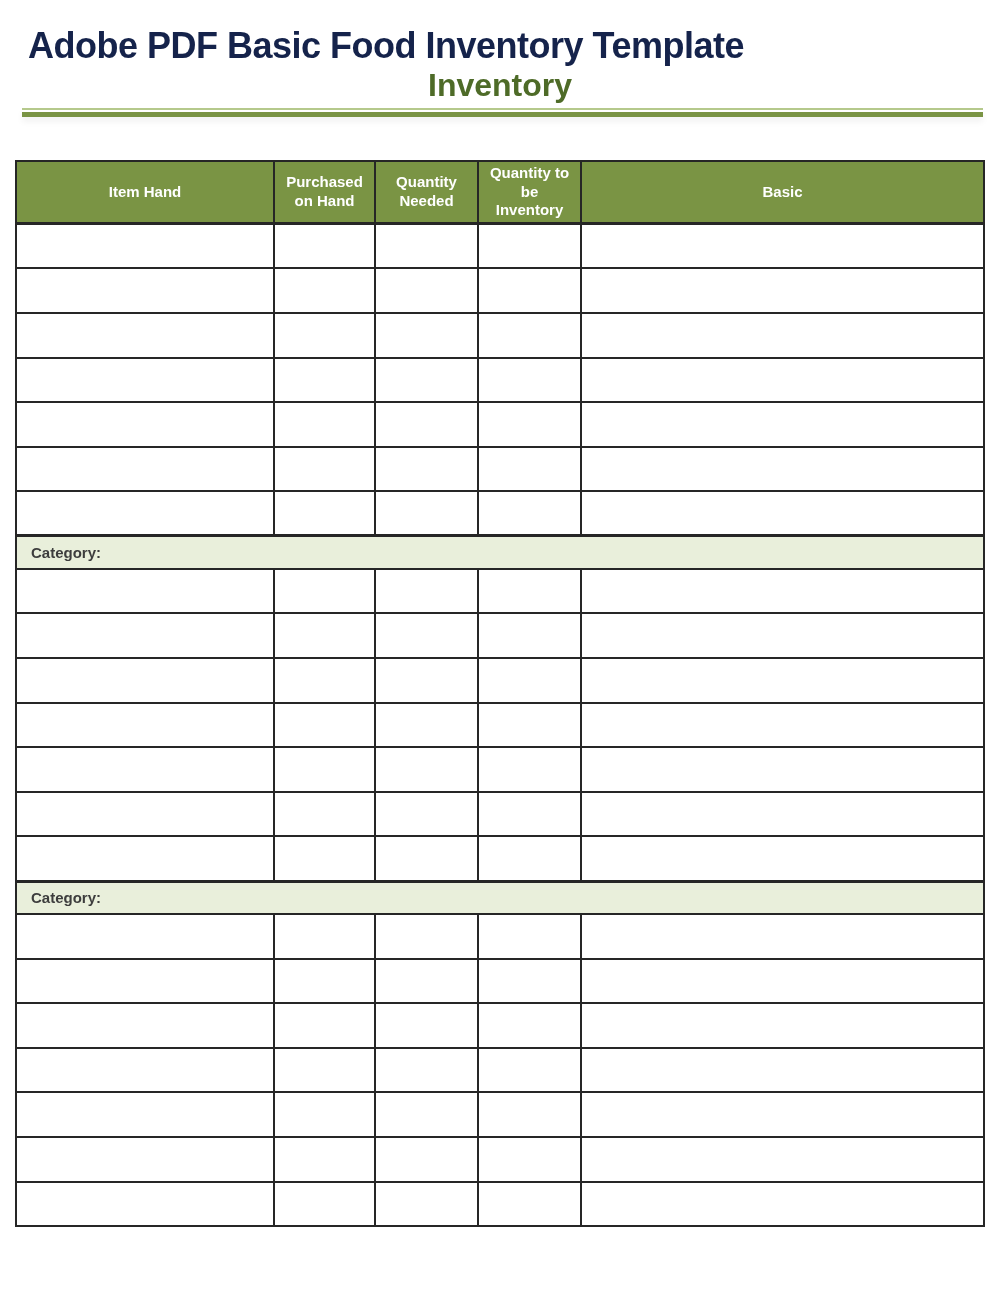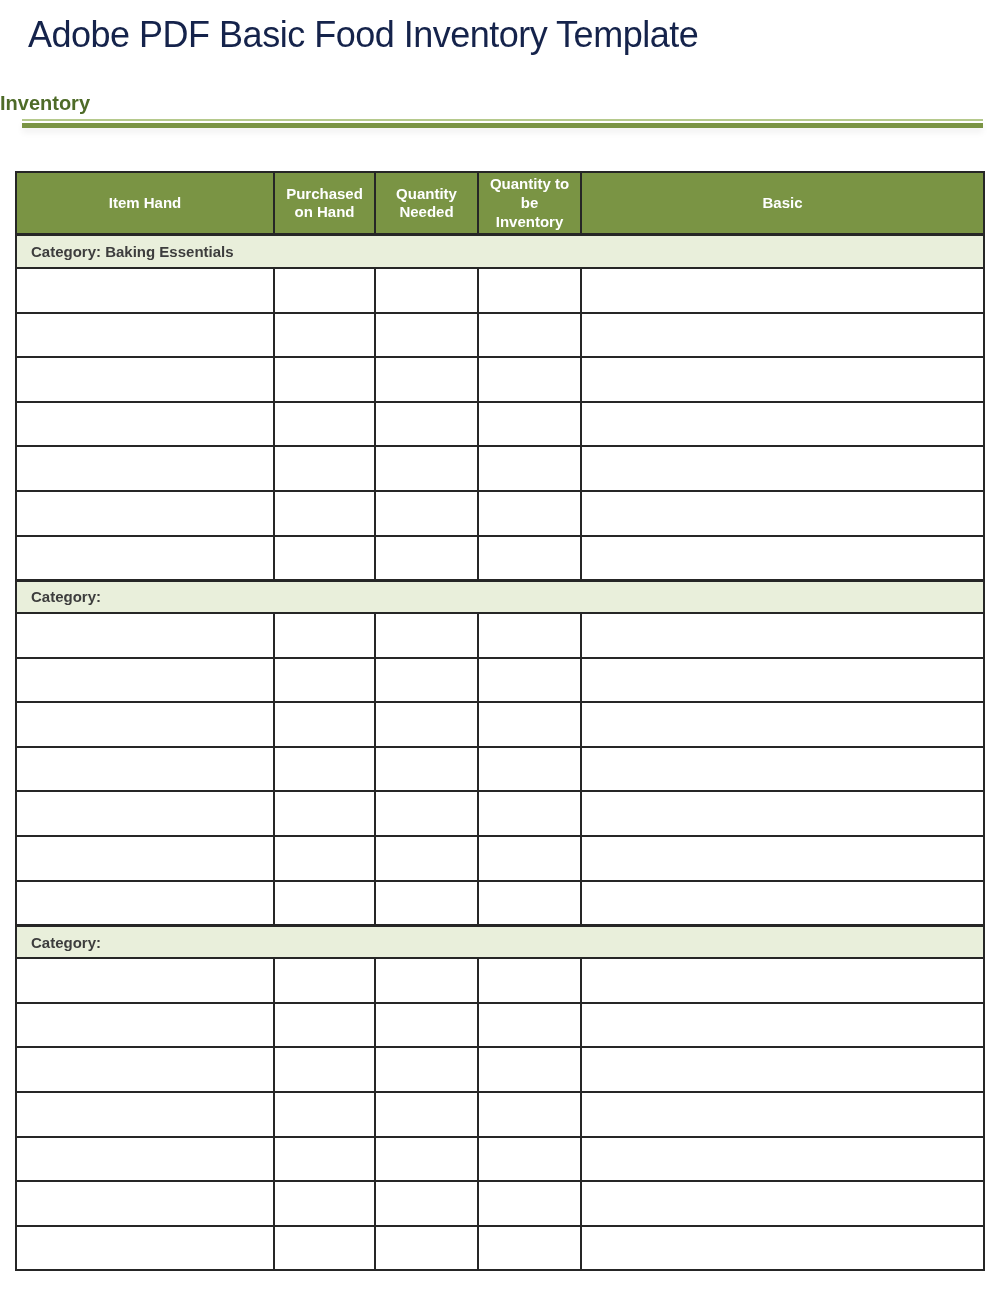--- a/index.html
+++ b/index.html
@@ -21,32 +21,31 @@
     height: 1295px;
     overflow: hidden;
   }
   .page {
     position: relative;
     width: 1000px;
     height: 1295px;
     background: #ffffff;
   }
   .page-title {
-    padding-top: 13px;
+    padding-top: 24px;
     margin-left: 28px;
     font-size: 36px;
-    font-weight: normal;
+    font-weight: bold;
     letter-spacing: -0.5px;
     color: var(--title-navy);
     line-height: 1.2;
   }
   .inventory-heading {
-    margin-top: 36px;
-    text-align: left;
-    font-size: 20px;
+    text-align: center;
+    font-size: 32px;
     font-weight: bold;
     color: var(--heading-green);
     line-height: 1.15;
   }
   .heading-divider {
     margin: 4px 17px 0 22px;
     height: 9px;
     background: linear-gradient(
       to bottom,
       var(--divider-light-green) 0 2px,
@@ -119,23 +118,20 @@
     <thead>
       <tr>
         <th>Item Hand</th>
         <th>Purchased on Hand</th>
         <th>Quantity Needed</th>
         <th>Quantity to be Inventory</th>
         <th>Basic</th>
       </tr>
     </thead>
     <tbody>
-        <tr class="category-row">
-          <td colspan="5"><span>Category: Baking Essentials</span></td>
-        </tr>
         <tr class="data-row">
           <td></td>
           <td></td>
           <td></td>
           <td></td>
           <td></td>
         </tr>
         <tr class="data-row">
           <td></td>
           <td></td>

